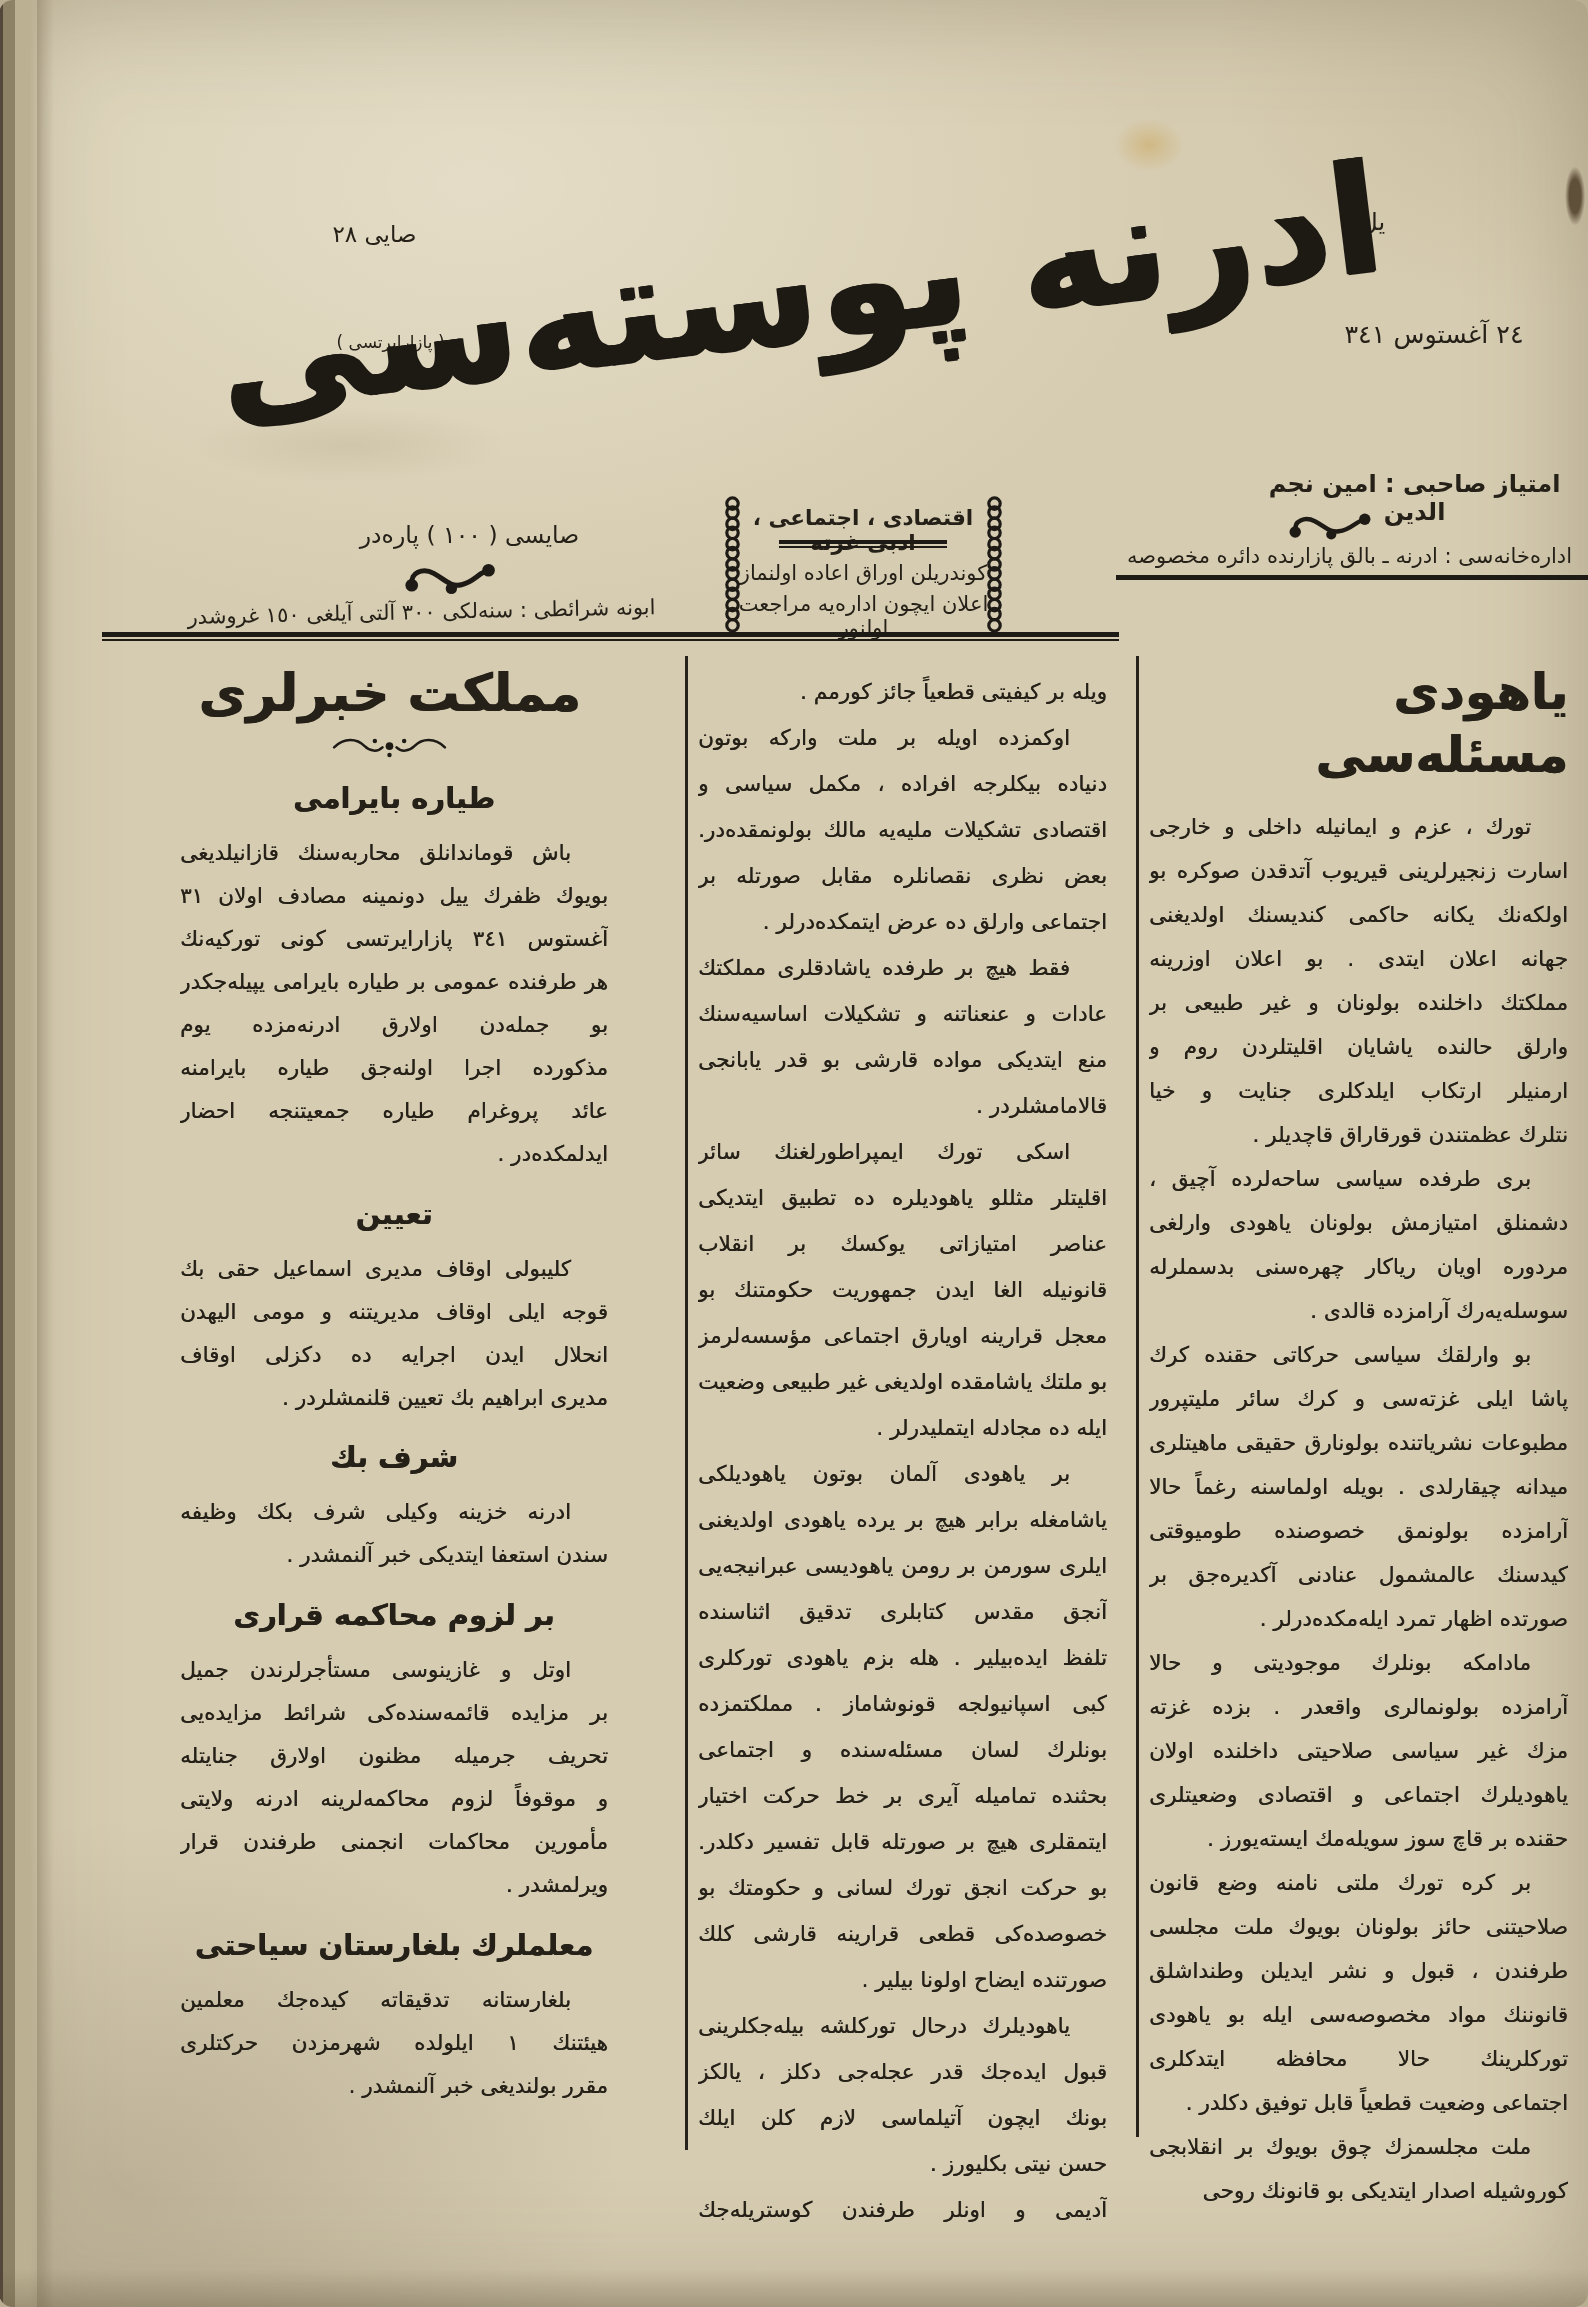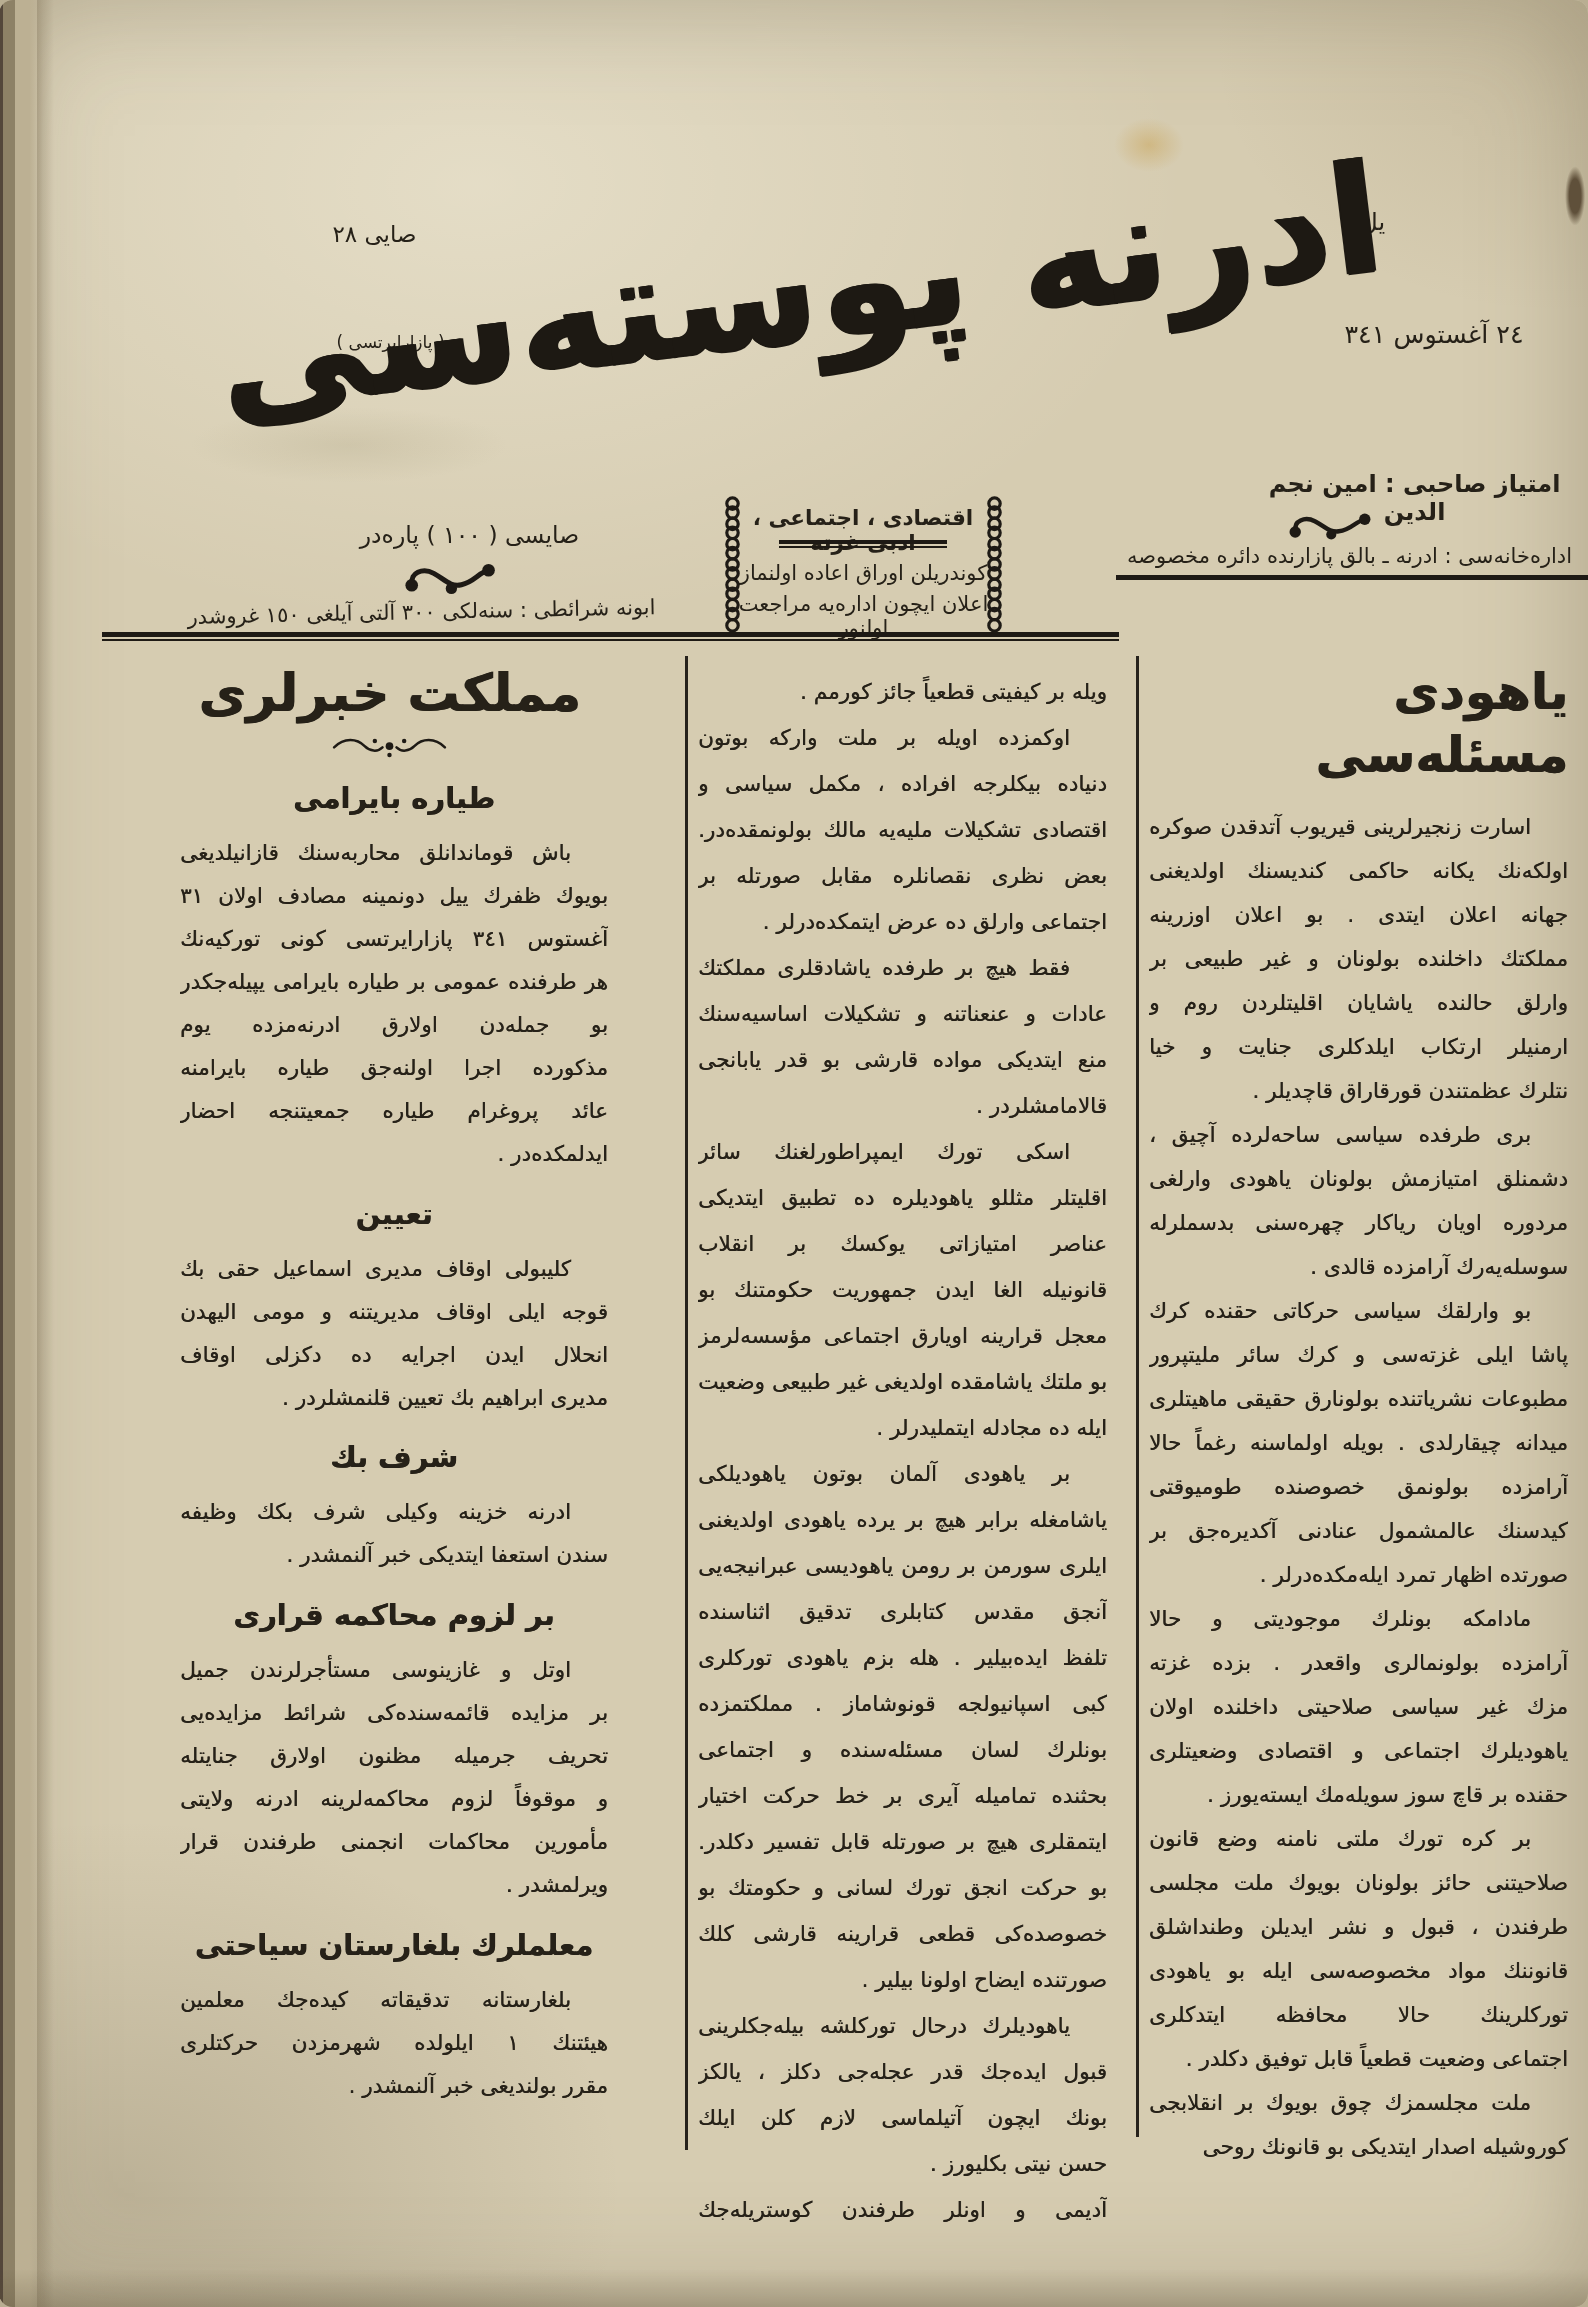--- a/index.html
+++ b/index.html
@@ -177,20 +177,21 @@
   <div class="hdr subscription">ابونه شرائطى : سنه‌لكى ٣٠٠ آلتى آيلغى ١٥٠ غروشدر</div>
 
   <div class="rule-main"></div>
   <div class="divider div-left"></div>
   <div class="divider div-right"></div>
 
   <div class="col col-right">
     <h1 class="headline">ياهودى مسئله‌سى</h1>
     <div class="body">
         <div class="para">
+          <div class="line">تورك ، عزم و ايمانيله داخلى و خارجى</div>
           <div class="line">اسارت زنجيرلرينى قيريوب آتدقدن صوكره بو</div>
           <div class="line">اولكه‌نك يكانه حاكمى كنديسنك اولديغنى</div>
           <div class="line">جهانه اعلان ايتدى . بو اعلان اوزرينه</div>
           <div class="line">مملكتك داخلنده بولونان و غير طبيعى بر</div>
           <div class="line">وارلق حالنده ياشايان اقليتلردن روم و</div>
           <div class="line">ارمنيلر ارتكاب ايلدكلرى جنايت و خيا</div>
           <div class="line end">نتلرك عظمتندن قورقاراق قاچديلر .</div>
         </div>
         <div class="para">
           <div class="line">برى طرفده سياسى ساحه‌لرده آچيق ، آجيغه</div>

